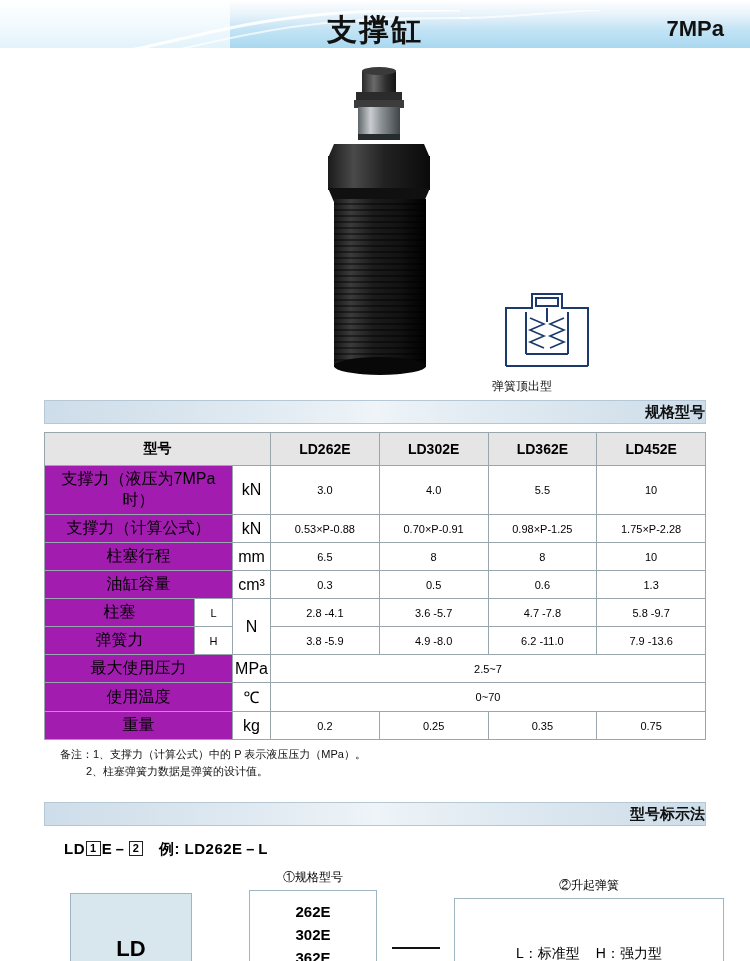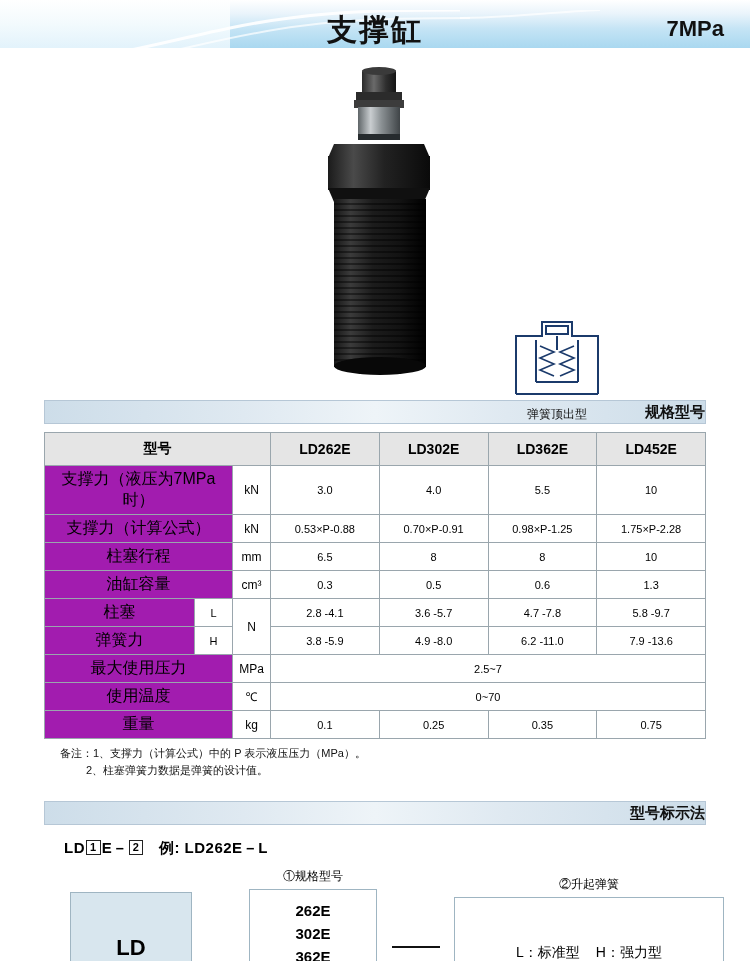--- a/index.html
+++ b/index.html
@@ -68,23 +68,23 @@
     left: 318px;
     top: 18px;
     width: 124px;
     height: 320px;
   }
 
   
   .diagram {
     position: absolute;
     left: 492px;
-    top: 262px;
+    top: 234px;
     width: 130px;
-    text-align: center;
+    text-align: left;
   }
   .diagram-caption {
     font-size: 12px;
     color: #111;
     margin-top: 4px;
   }
 
   
   .section-bar {
     margin: 0 44px;
@@ -122,21 +122,21 @@
     height: 26px;
   }
   td.rowlabel {
     text-align: left;
     padding-left: 6px;
     font-size: 16px;
     background: #a21caf;
   }
   td.unit {
     width: 36px;
-    font-size: 12px;
+    font-size: 16px;
     margin-left: 12px;
   }
   td.sub {
     width: 20px;
     font-size: 11px;
   }
   .col-label { width: 150px; }
   .col-unit  { width: 38px; }
 
   .notes {
@@ -433,21 +433,21 @@
 
       <tr>
         <td class="rowlabel" colspan="2">使用温度</td>
         <td class="unit">℃</td>
         <td colspan="4">0~70</td>
       </tr>
 
       <tr>
         <td class="rowlabel" colspan="2">重量</td>
         <td class="unit">kg</td>
-        <td>0.1</td>
+        <td>0.2</td>
         <td>0.25</td>
         <td>0.35</td>
         <td>0.75</td>
       </tr>
     </tbody>
   </table>
 </div>
 
 <div class="notes">
   <div>备注：1、支撑力（计算公式）中的 P 表示液压压力（MPa）。</div>

